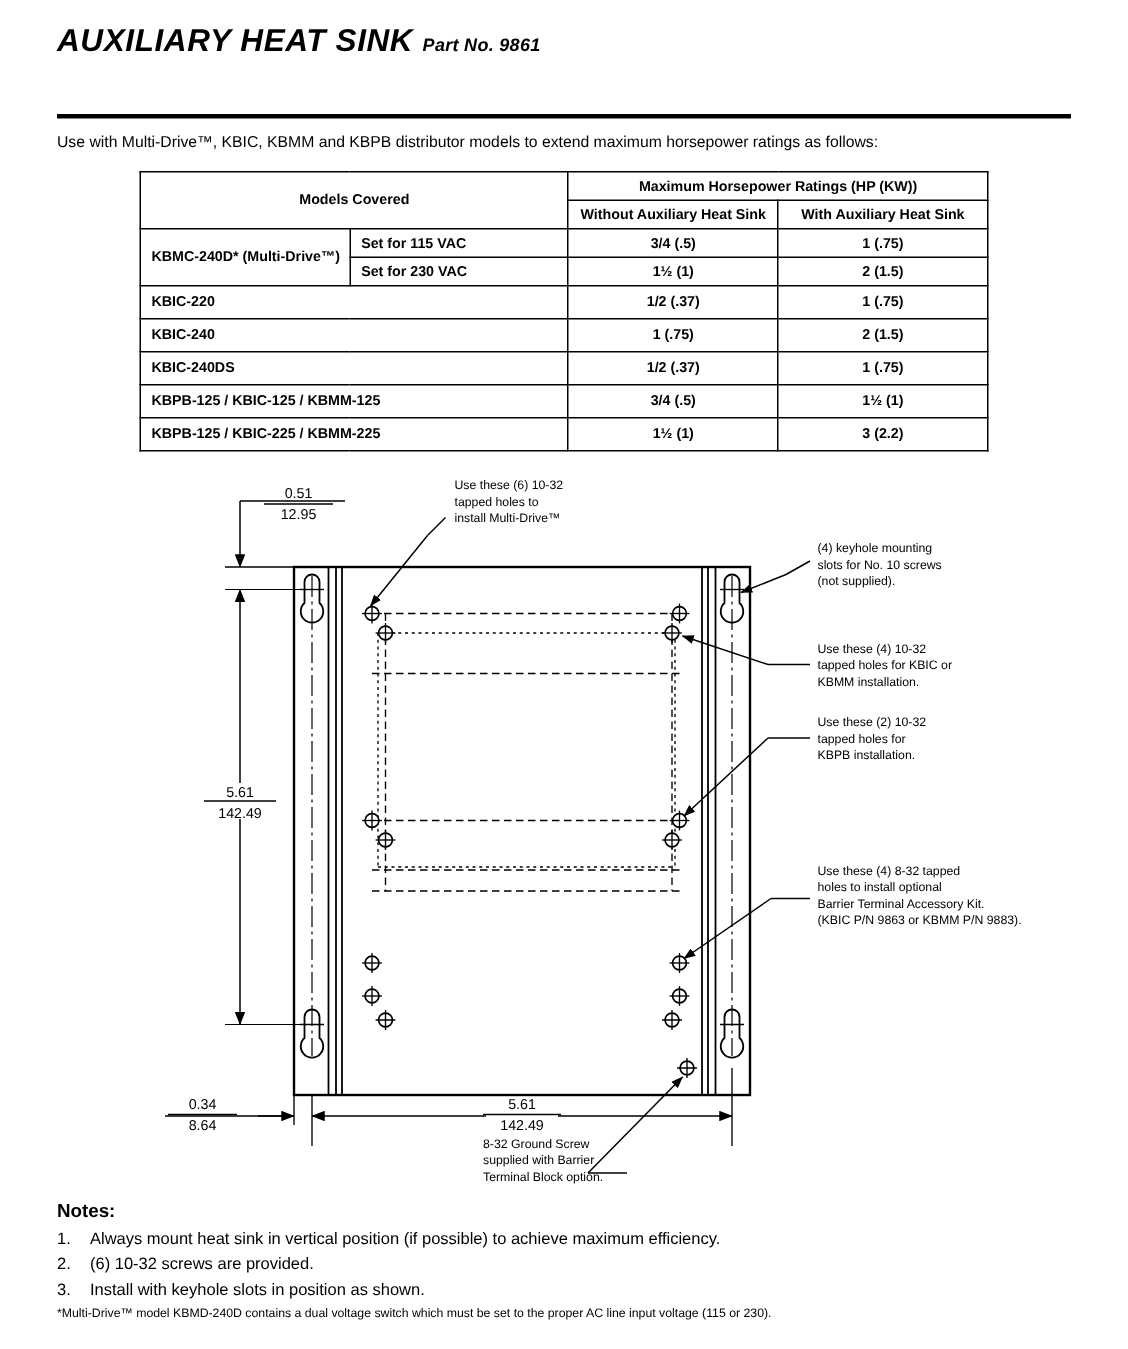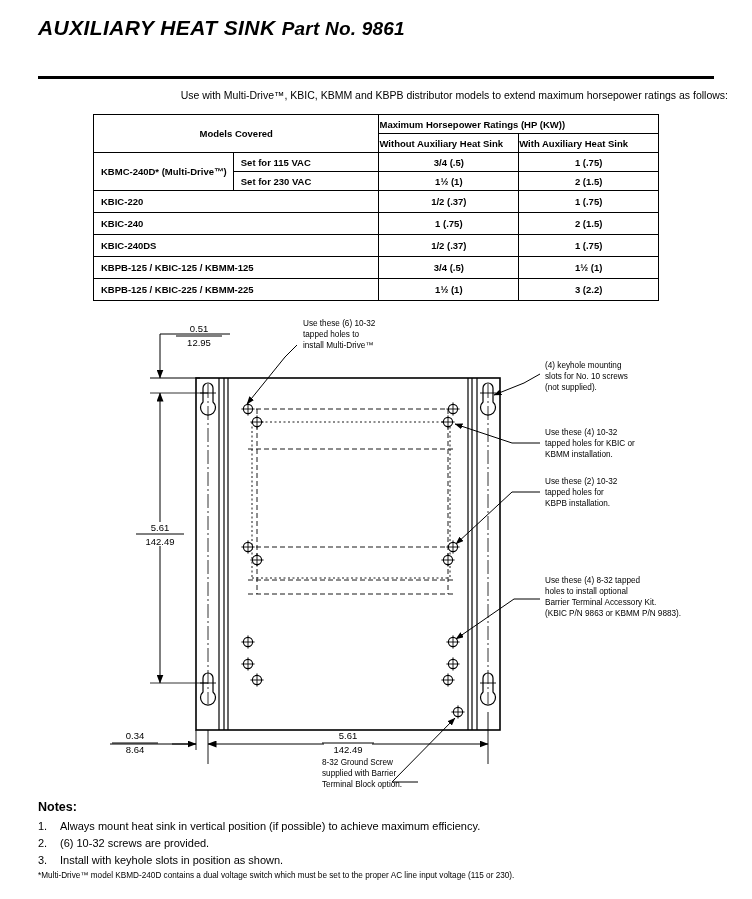--- a/index.html
+++ b/index.html
@@ -31,58 +31,58 @@
   }
   .title-line2 {
     font-size: 21px;
     font-weight: bold;
     font-style: italic;
     letter-spacing: 0.4px;
     line-height: 27px;
     white-space: nowrap;
   }
   .title-part {
-    font-size: 19px;
+    font-size: 12px;
     font-weight: bold;
     font-style: italic;
     letter-spacing: 0.2px;
     text-align: right;
   }
   .header-rule {
     position: absolute;
     left: 38px; top: 76px;
     width: 676px; height: 3px;
     background: #000;
   }
 
   
   .intro {
     position: absolute;
     left: 38px; top: 88px; width: 690px;
     font-size: 10.5px;
     line-height: 14px;
     white-space: nowrap;
-    text-align: right;
   }
 
   
   .spec-table {
     position: absolute;
     left: 93px; top: 114px;
     width: 566px;
     border-collapse: collapse;
     font-size: 9.5px;
   }
   .spec-table td, .spec-table th {
     border: 1px solid #000;
     padding: 0;
     font-weight: bold;
     vertical-align: middle;
   }
   .spec-table .hdr {
+    text-align: center;
     height: 19px;
   }
   .spec-table .hdr-models {
     text-align: center;
     height: 38px;
   }
   .spec-table td.model-name {
     text-align: left;
     padding-left: 7px;
     height: 22px;

